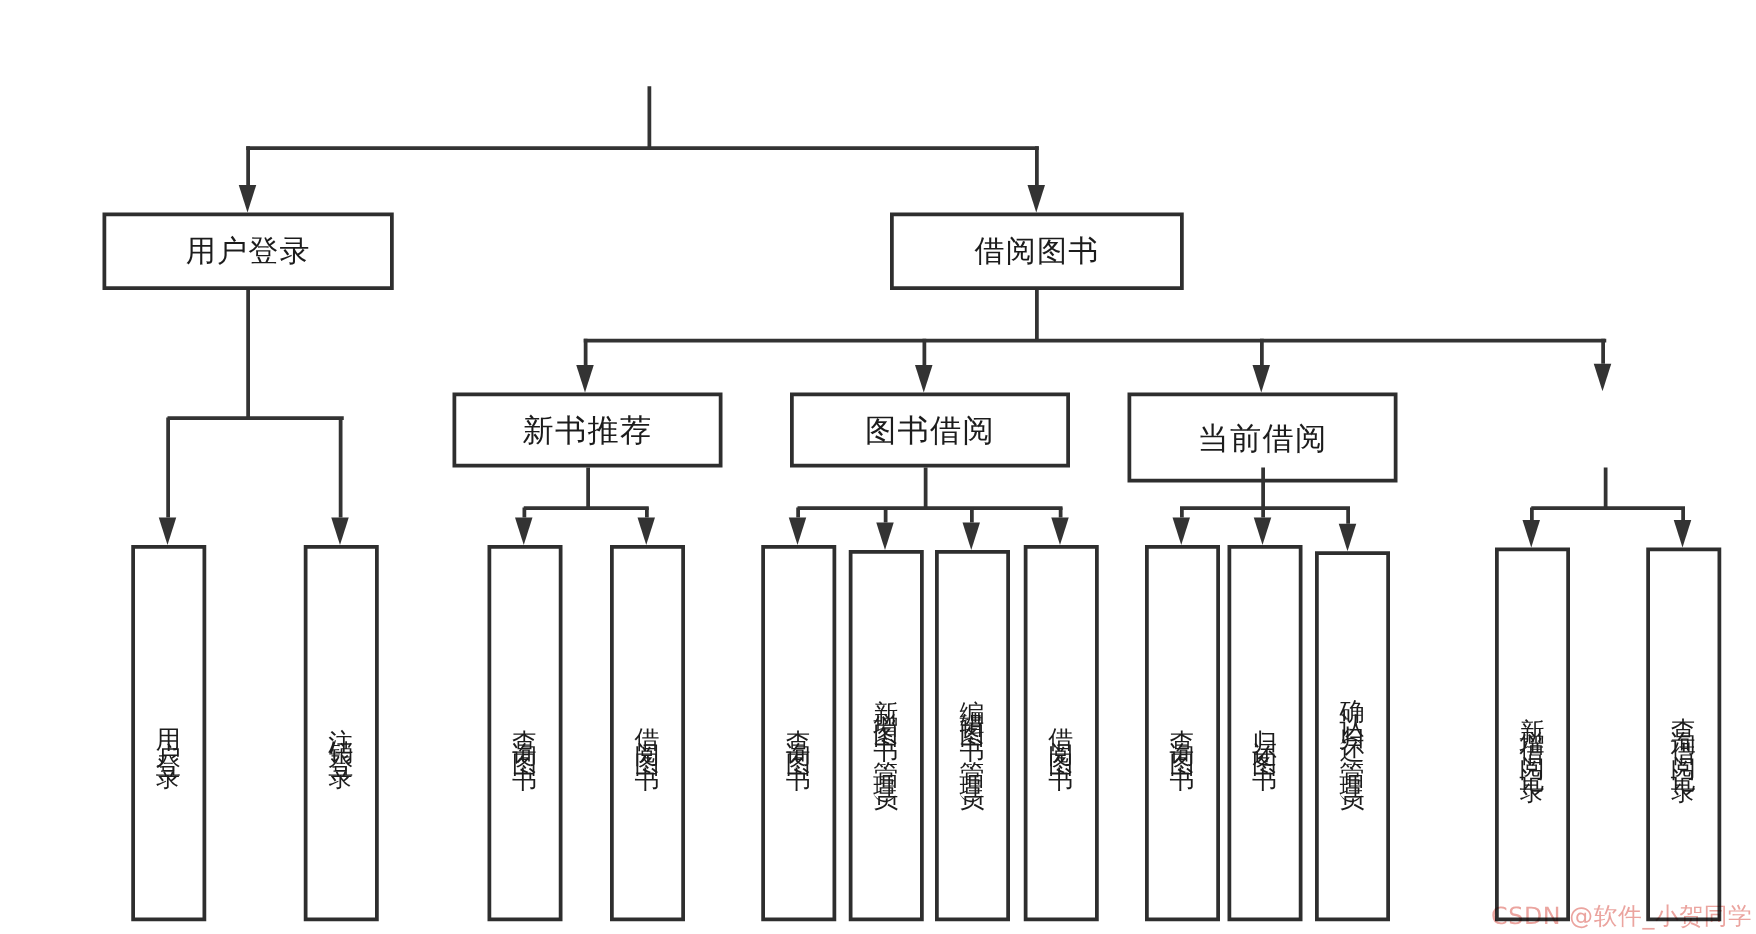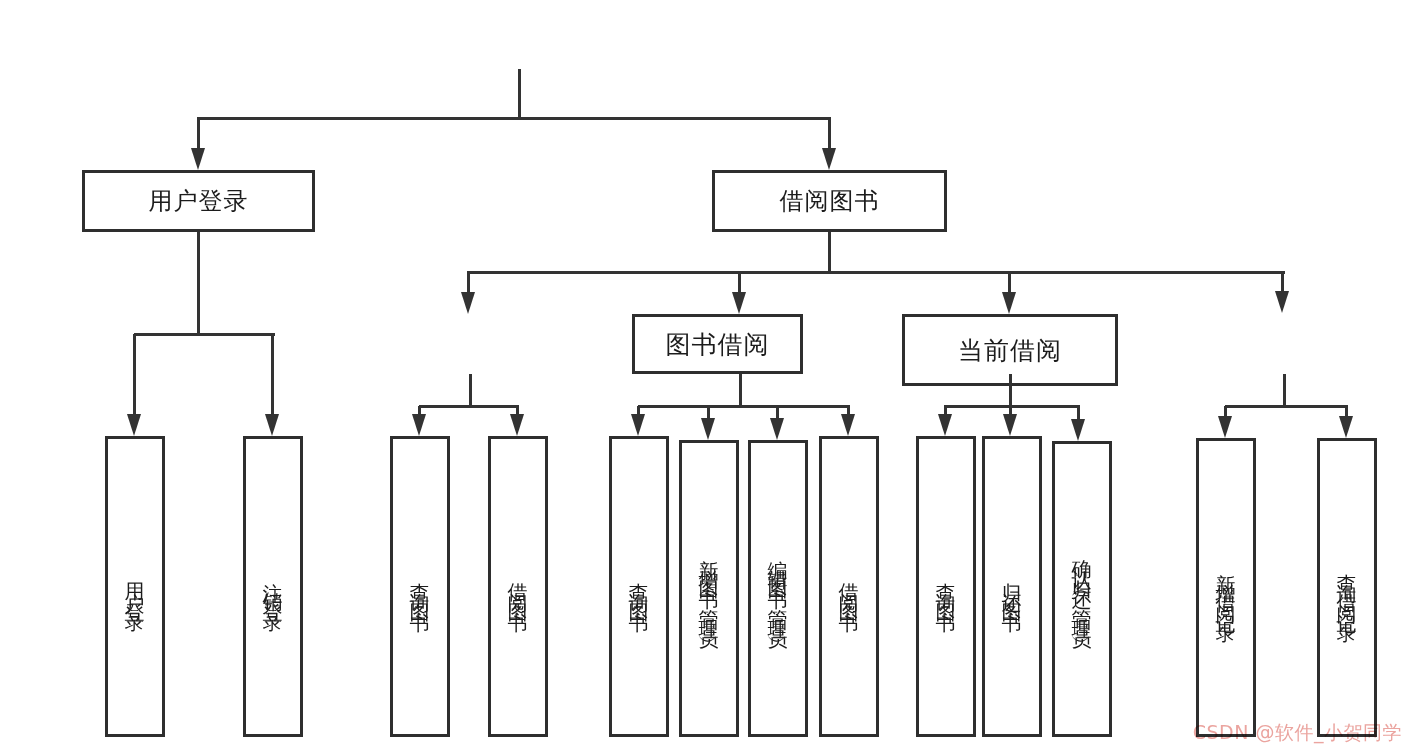--- a/index.html
+++ b/index.html
@@ -55,21 +55,24 @@
 <div class="canvas">
 
 
   <div class="hbox f24" style="left:82px;top:170px;width:233px;height:62px">
     <span>用户登录</span>
   </div>
   <div class="hbox f24" style="left:712px;top:170px;width:235px;height:62px">
     <span>借阅图书</span>
   </div>
 
-  <div class="hbox f25" style="left:632px;top:314px;width:171px;height:60px">
+  <div class="hbox f25" style="left:362px;top:314px;width:216px;height:60px">
+    <span>新书推荐</span>
+  </div>
+  <div class="hbox f25" style="left:632px;top:314px;width:224px;height:60px">
     <span>图书借阅</span>
   </div>
   <div class="hbox f25" style="left:902px;top:314px;width:216px;height:72px">
     <span>当前借阅</span>
   </div>
 
   <div class="vbox" style="left:105px;top:436px;height:301px">
     <span>用户登录</span>
   </div>
   <div class="vbox" style="left:243px;top:436px;height:301px">

